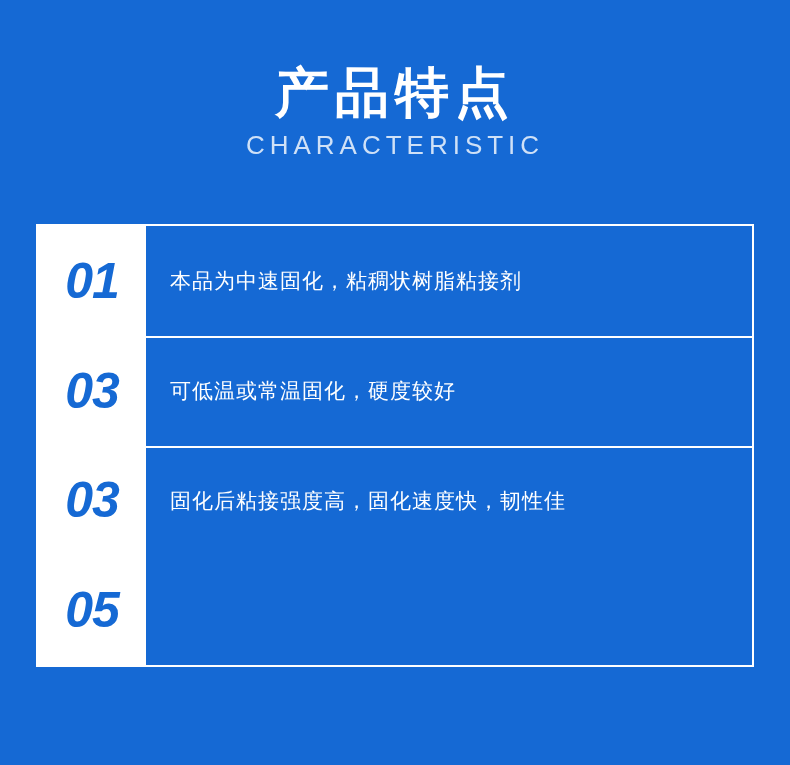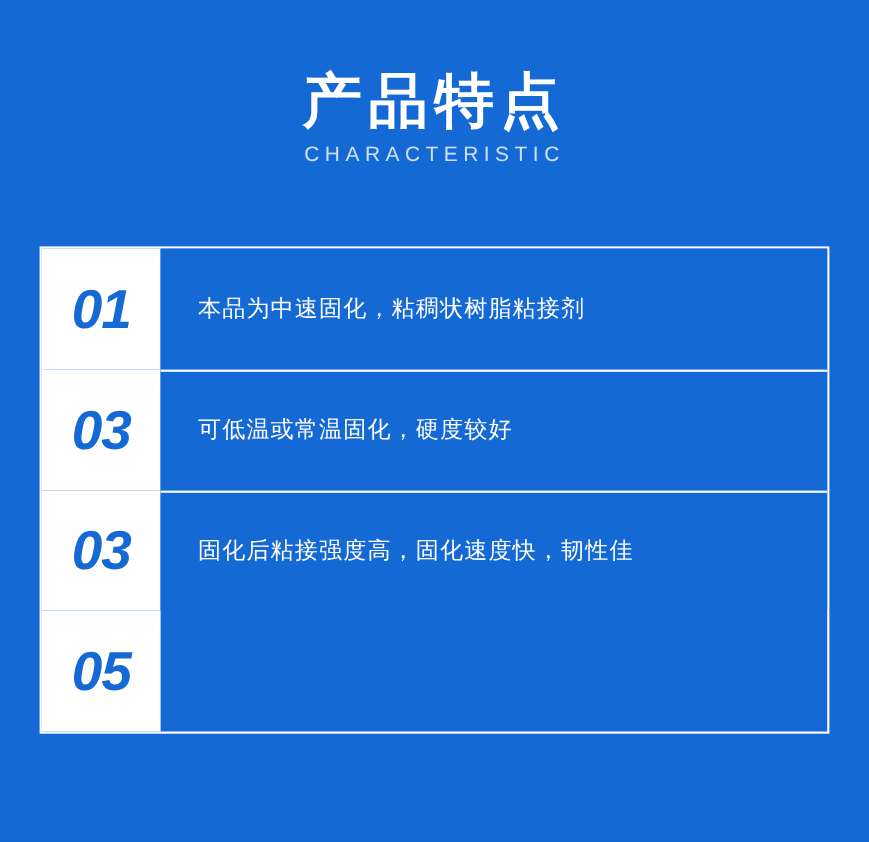--- a/index.html
+++ b/index.html
@@ -24,21 +24,21 @@
     padding-top: 62px;
   }
   .title-cn {
     font-size: 54px;
     font-weight: bold;
     color: #ffffff;
     letter-spacing: 6px;
     line-height: 1.12;
   }
   .title-en {
-    font-size: 19px;
+    font-size: 26px;
     color: #cfe1f7;
     letter-spacing: 5px;
     margin-top: 8px;
     font-weight: normal;
   }
 
   .panel {
     position: absolute;
     left: 36px;
     top: 224px;
@@ -76,21 +76,21 @@
     font-style: italic;
     color: #1569d4;
     letter-spacing: -1px;
     line-height: 1;
   }
   .text-cell {
     flex: 1 1 auto;
     background: #1569d4;
     display: flex;
     align-items: center;
-    padding-left: 34px;
+    padding-left: 24px;
     padding-right: 16px;
     border-top: 2px solid #ffffff;
     box-sizing: border-box;
   }
   .row:first-child .text-cell {
     border-top: none;
   }
   .text {
     color: #ffffff;
     font-size: 21px;

